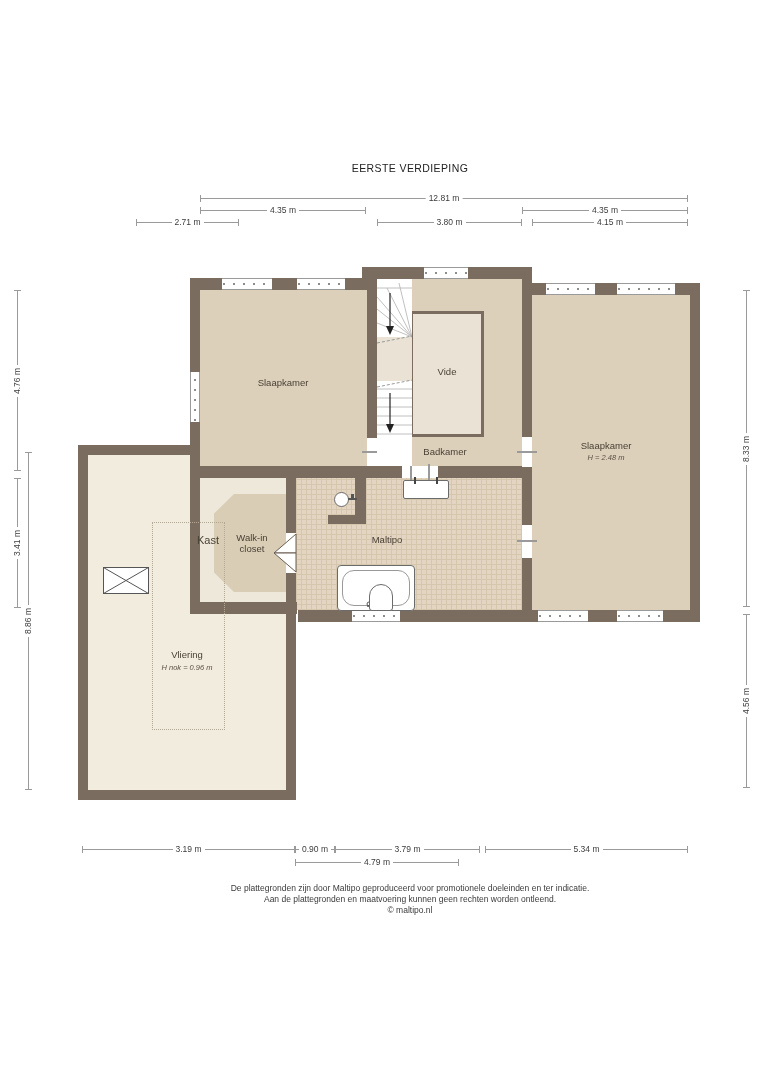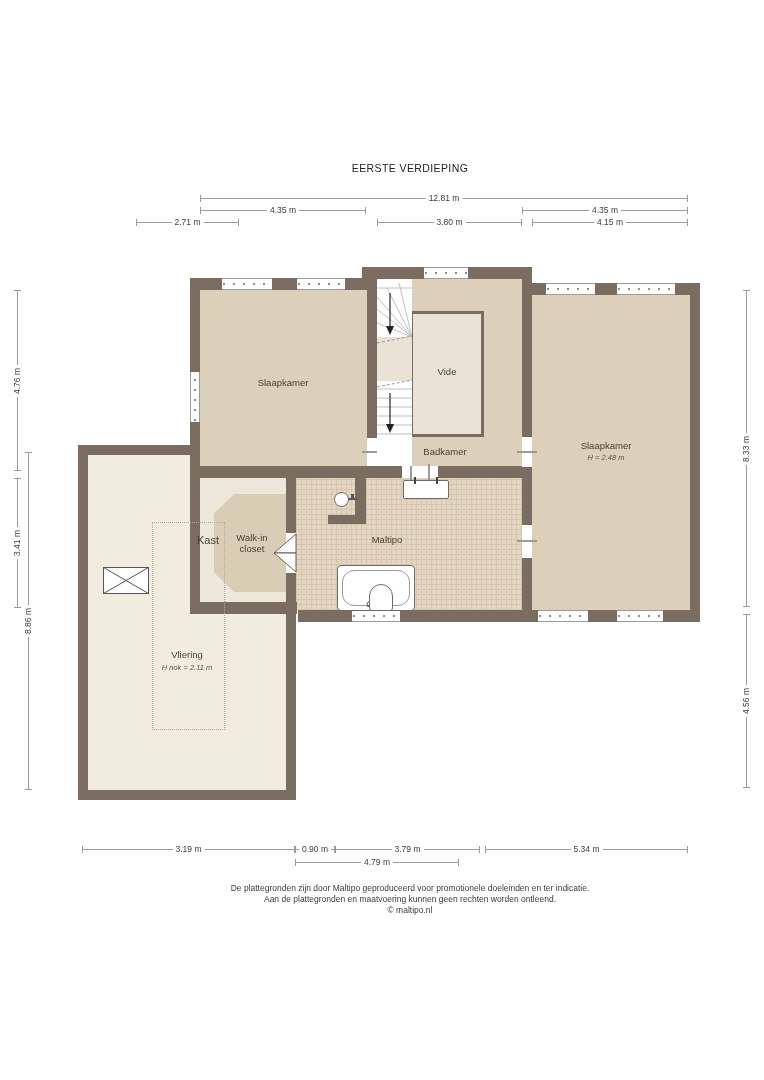--- a/index.html
+++ b/index.html
@@ -189,21 +189,21 @@
   <div class="room-label" style="left:283px;top:383px;">Slaapkamer</div>
   <div class="room-label" style="left:447px;top:372px;">Vide</div>
   <div class="room-label" style="left:445px;top:452px;">Badkamer</div>
   <div class="room-label" style="left:606px;top:446px;">Slaapkamer</div>
   <div class="room-note" style="left:606px;top:457px;">H = 2.48 m</div>
   <div class="room-label small-label" style="left:208px;top:540px;">Kast</div>
   <div class="room-label" style="left:252px;top:538px;">Walk-in</div>
   <div class="room-label" style="left:252px;top:549px;">closet</div>
   <div class="room-label" style="left:387px;top:540px;">Maltipo</div>
   <div class="room-label" style="left:187px;top:655px;">Vliering</div>
-  <div class="room-note" style="left:187px;top:667px;">H nok = 2.11 m</div>
+  <div class="room-note" style="left:187px;top:667px;">H nok = 0.96 m</div>
 
   <div class="dimh" style="left:200px;top:194px;width:488px;height:8px;">
     <div class="line"></div>
       <div class="t1"></div>
       <div class="t2"></div>
     <span class="dlbl">12.81 m</span>
   </div>
   <div class="dimh" style="left:200px;top:206px;width:166px;height:8px;">
     <div class="line"></div>
       <div class="t1"></div>

